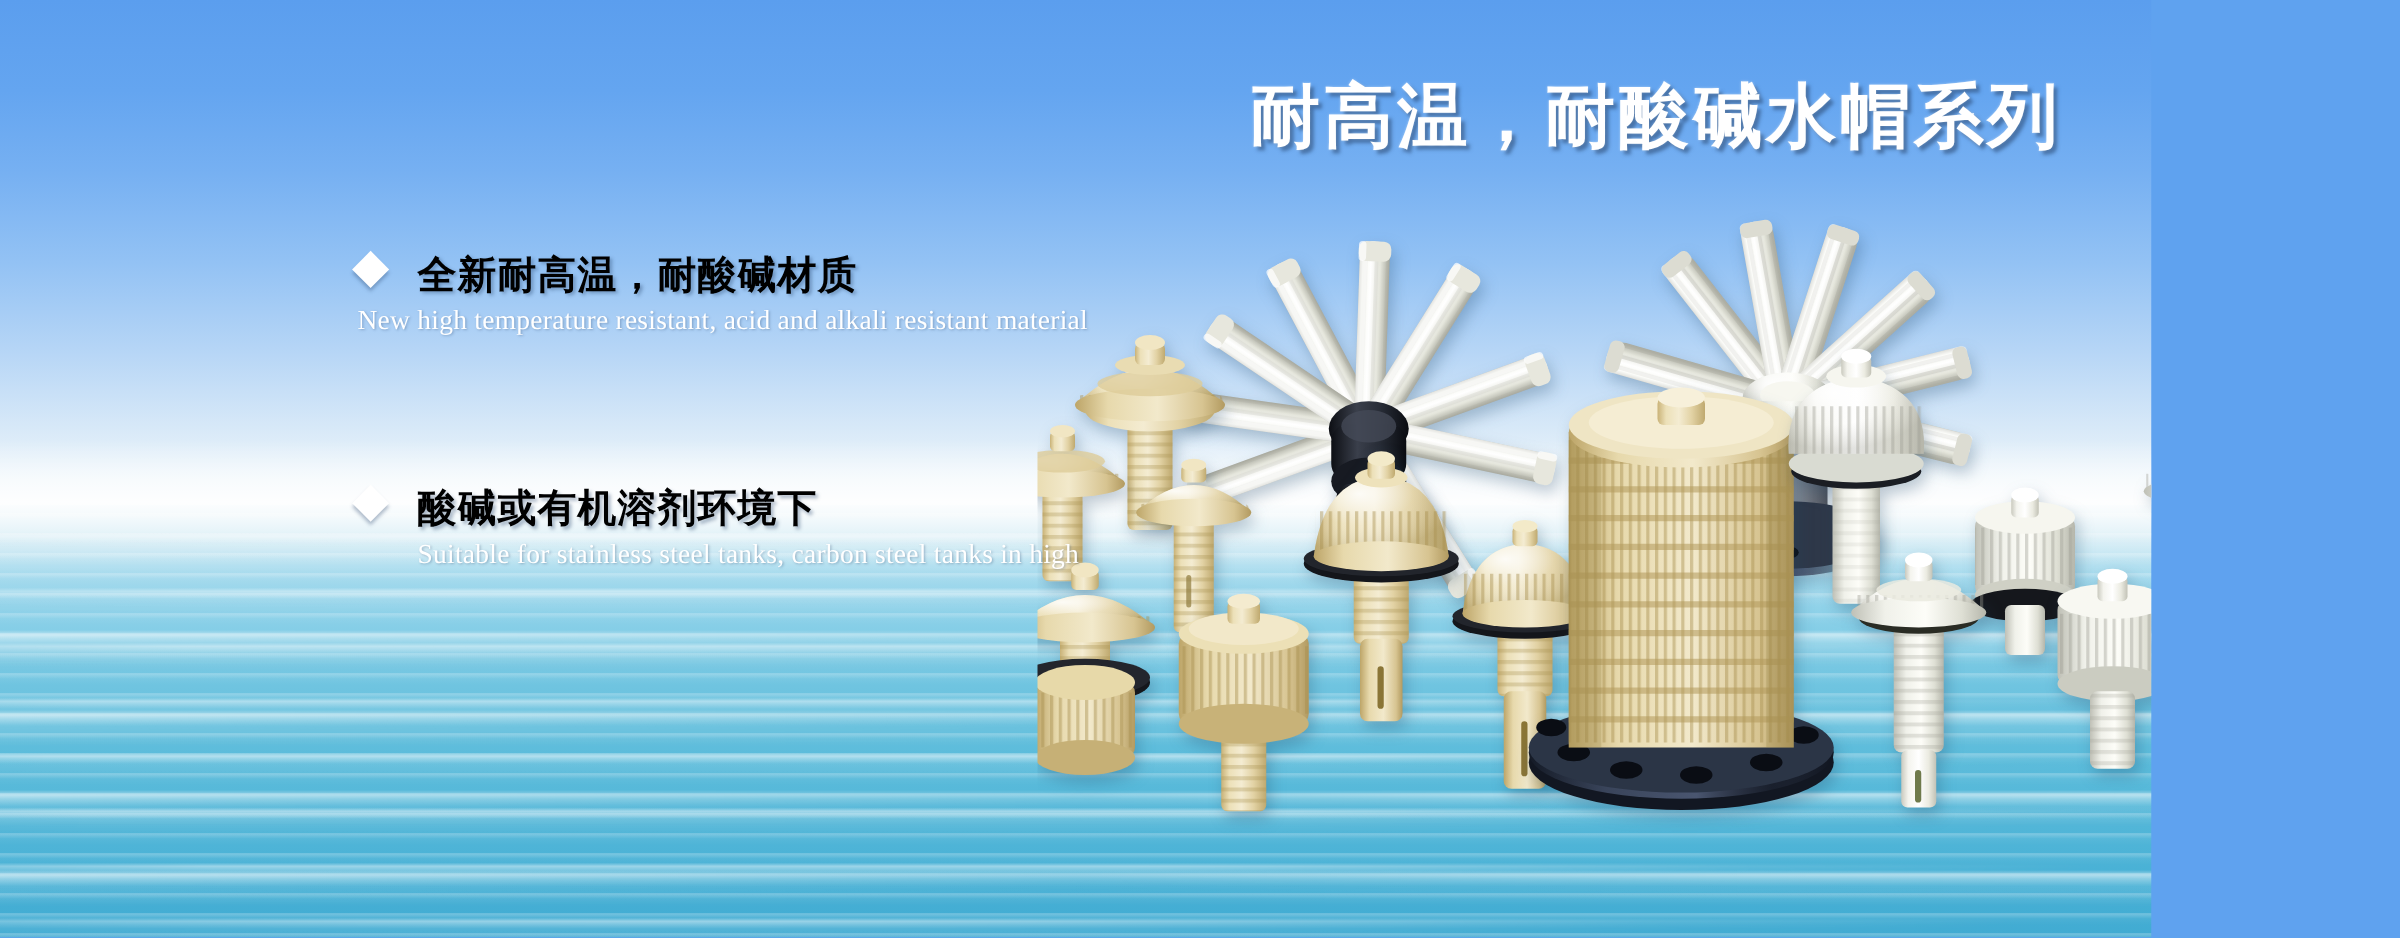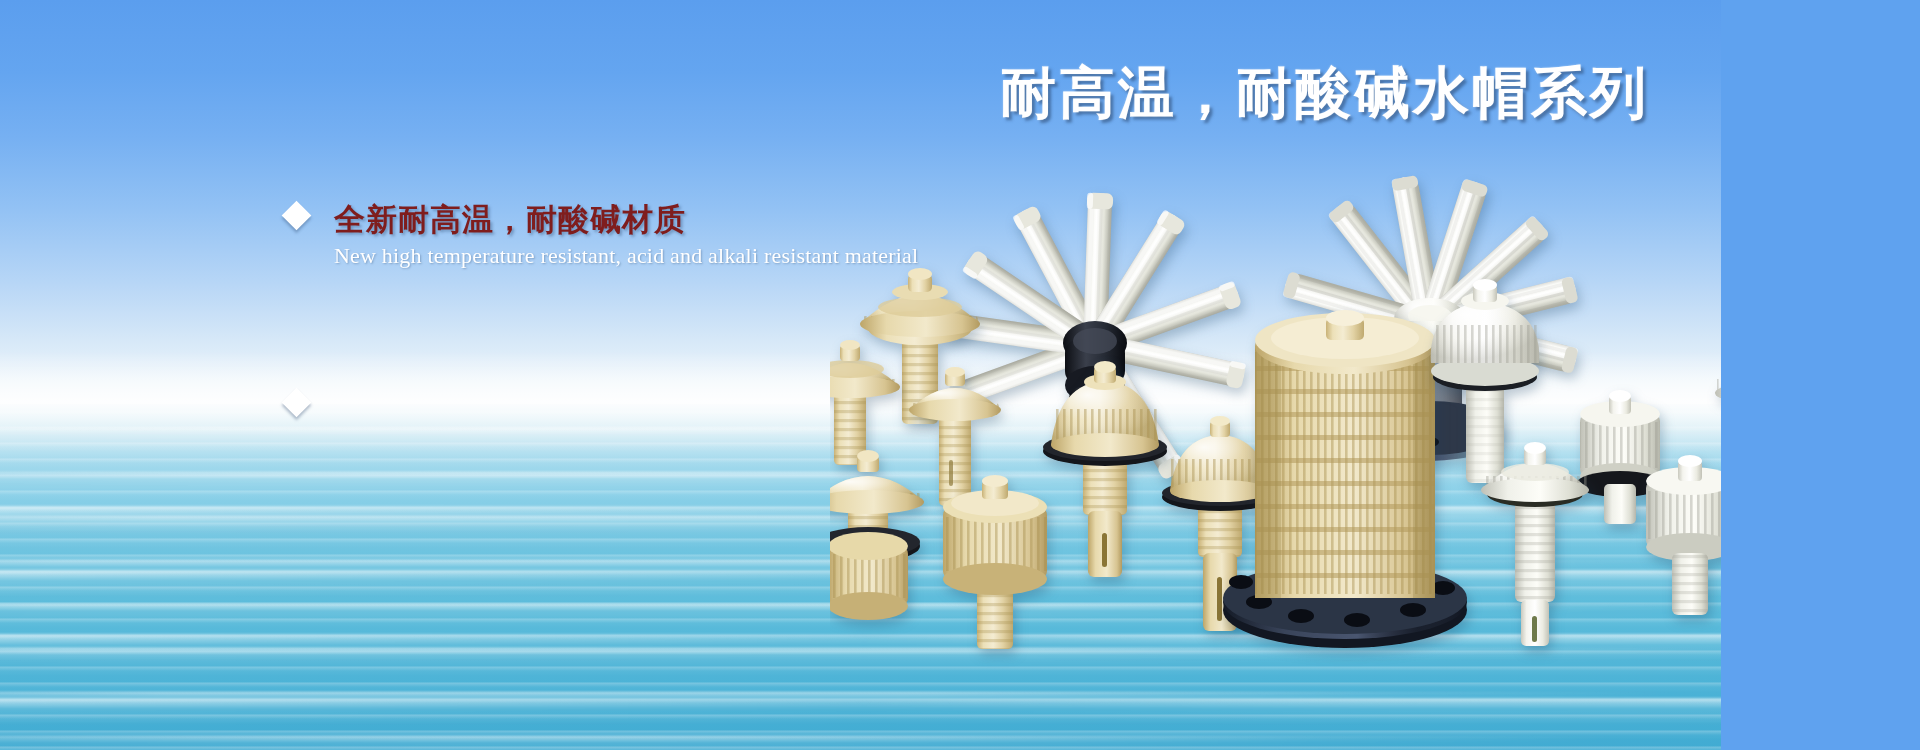--- a/index.html
+++ b/index.html
@@ -103,26 +103,25 @@
   .bullet.b2{ left:286px; top:385px; }
 
   .diamond{
     position:absolute; left:0; top:7px;
     width:21px; height:21px; background:#ffffff;
     transform:rotate(45deg);
     box-shadow:2px 2px 3px rgba(40,70,110,.35);
   }
   .b-cn{
     margin-left:48px;
-    font-size:31px; line-height:44px; font-weight:700; color:#7f1d1d;
+    font-size:31px; line-height:44px; font-weight:700; color:#000000;
     letter-spacing:1px; white-space:nowrap;
     text-shadow:2px 2px 3px rgba(40,70,110,.40);
   }
   .b-en{
-    margin-left:48px;
     font-family:"Liberation Serif", serif;
     font-size:22px; line-height:27px; color:#ffffff;
     letter-spacing:.2px; white-space:nowrap;
     text-shadow:1px 1px 2px rgba(40,70,110,.35);
   }
   .b2 .b-cn{ margin-left:48px; }
   .b2 .b-en{ margin-left:48px; }
 
   
   .products{
@@ -542,16 +541,18 @@
   <div class="bullets">
 
     <div class="bullet b1">
       <span class="diamond"></span>
       <div class="b-cn">全新耐高温，耐酸碱材质</div>
       <div class="b-en">New high temperature resistant, acid and alkali resistant material</div>
     </div>
 
     <div class="bullet b2">
       <span class="diamond"></span>
+      <div class="b-cn">酸碱或有机溶剂环境下</div>
+      <div class="b-en">Suitable for stainless steel tanks, carbon steel tanks in high</div>
     </div>
 
   </div>
 </div>
 
 </body></html>

